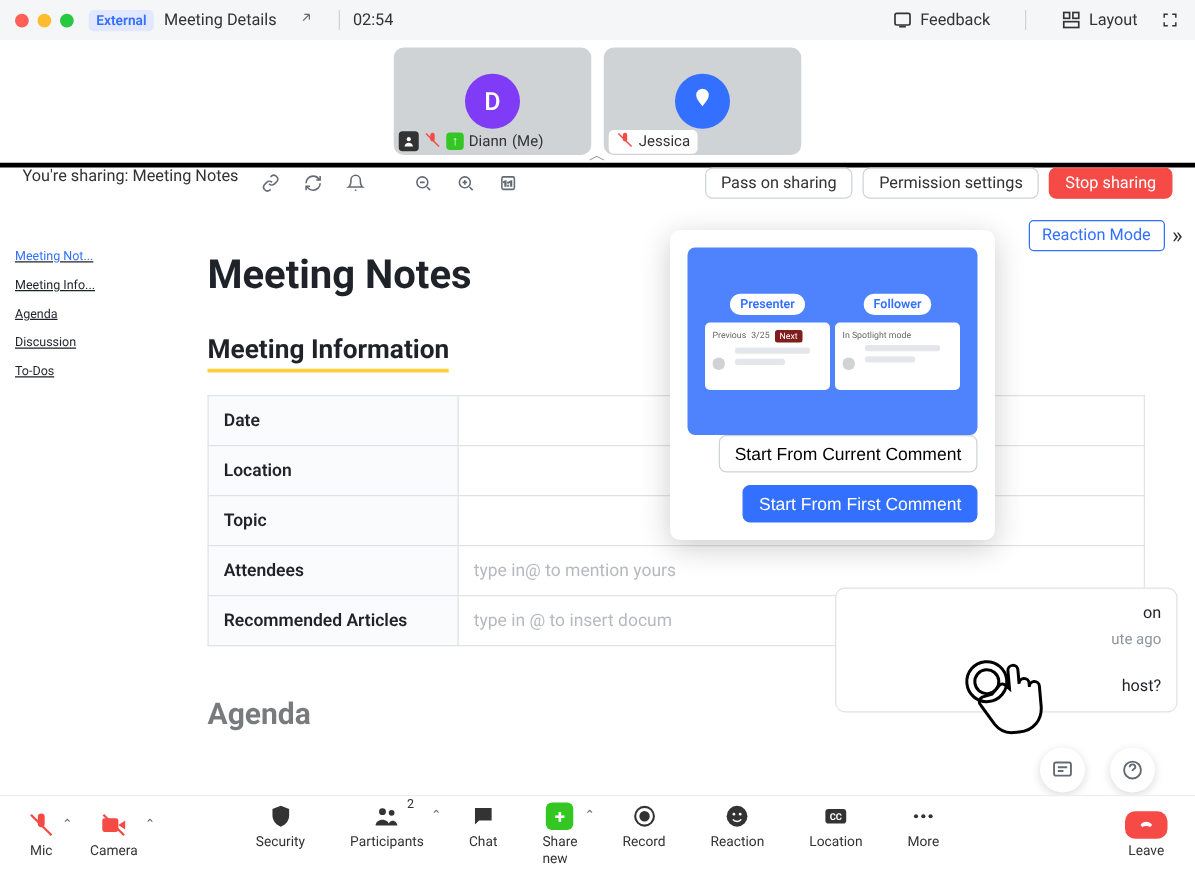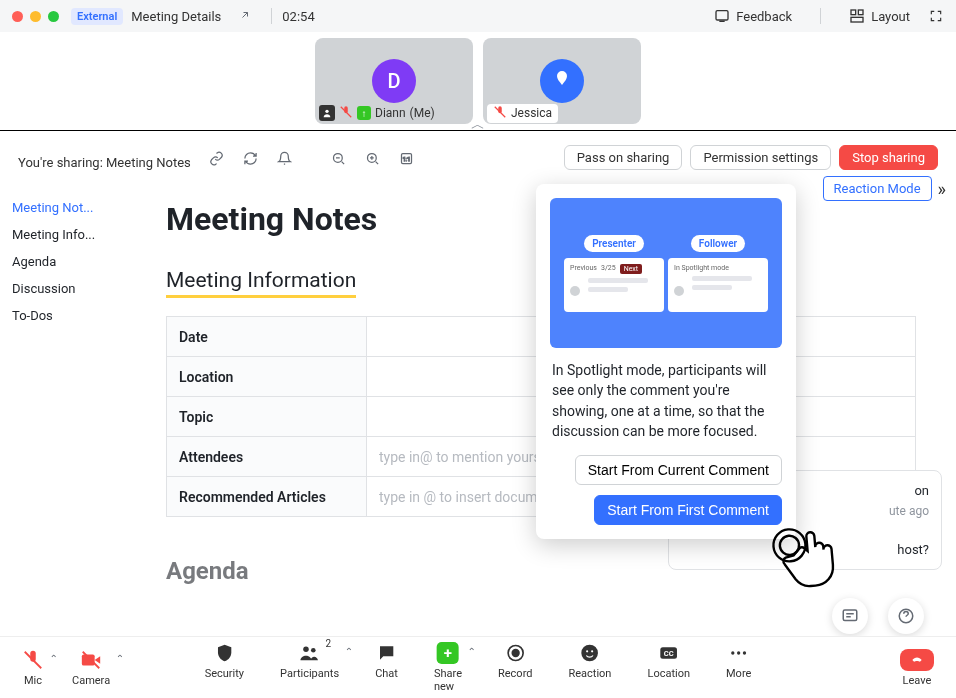--- a/index.html
+++ b/index.html
@@ -24,34 +24,34 @@
   .av1{background:#7f3bf5}
   .av2{background:#3370ff}
   .av2 svg{fill:#fff}
   .tile-label{position:absolute;left:0;bottom:0;height:22px;display:flex;align-items:center;padding:0 8px 0 4px;font-size:12px;color:#333;gap:4px;background:rgba(255,255,255,.0);}
   .tile1 .tile-label{background:rgba(30,30,30,.0);}
   .lb-chip{display:flex;align-items:center;gap:4px;background:#fff;border-radius:4px;padding:1px 6px}
   .muted{color:#f54a45}
   .greensq{width:14px;height:14px;background:#34c724;border-radius:3px;display:inline-flex;align-items:center;justify-content:center;color:#fff;font-size:10px}
   .collapse-chev{position:absolute;bottom:-4px;left:50%;transform:translateX(-50%);color:#8f959e;font-size:14px}
   
-  .sharebar{height:40px;border-top:1px solid #000000;display:flex;align-items:flex-end;padding:0 18px;font-size:13px;color:#333;gap:10px}
+  .sharebar{height:40px;border-top:4px solid #000000;display:flex;align-items:flex-start;padding:0 18px;font-size:13px;color:#333;gap:10px}
   .sharetext{margin-right:4px}
   .minibtn{width:24px;height:24px;display:flex;align-items:center;justify-content:center;color:#646a73;border-radius:4px;cursor:pointer}
   .pillgroup{margin-left:auto;display:flex;gap:8px;align-items:center}
   .pill{background:#fff;border:1px solid #d0d3d6;border-radius:6px;padding:4px 12px;font-size:13px;cursor:pointer;white-space:nowrap}
   .pill.danger{background:#f54a45;color:#fff;border-color:#f54a45}
   
   .docwrap{display:flex;height:488px;position:relative}
-  .outline{width:152px;padding:24px 10px 0 10px;font-size:13px;}
+  .outline{width:152px;padding:24px 10px 0 10px;font-size:10px;text-decoration:underline;}
   .ol-item{padding:6px 2px;cursor:pointer;color:#1f2329;white-space:nowrap;overflow:hidden;text-overflow:ellipsis}
   .ol-item.active{color:#3370ff}
   .doc{flex:1;padding:30px 40px 0 14px;overflow:hidden}
   .h1{font-size:32px;font-weight:700;margin-bottom:30px}
-  .h2{font-size:21px;font-weight:400;border-bottom:3px solid #ffcf3e;display:inline-block;padding-bottom:3px;margin-bottom:18px}
+  .h2{font-size:21px;font-weight:700;border-bottom:3px solid #ffcf3e;display:inline-block;padding-bottom:3px;margin-bottom:18px}
   table{width:100%;border-collapse:collapse;font-size:14px}
   td{border:1px solid #e0e2e5;padding:10px 12px;height:40px}
   td.key{background:#fafbfc;font-weight:600;width:200px}
   td.ph{color:#b6bac0}
   .h2b{font-size:24px;font-weight:700;margin-top:40px;opacity:.6}
   
   .rail{position:absolute;top:0;right:0;display:flex;align-items:center;gap:6px;padding:6px 10px;background:#fff}
   .spot{border:1px solid #3370ff;color:#3370ff;border-radius:4px;padding:4px 10px;font-size:13px;cursor:pointer}
   .moreic{font-size:18px;color:#333;cursor:pointer}
   
@@ -313,21 +313,20 @@
             <span>In Spotlight mode</span>
           </div>
         <div class="dot"></div>
         <div style="margin-left:18px">
             <div class="bar" style="width:60px"></div>
             <div class="bar" style="width:40px"></div>
           </div>
       </div>
     </div>
   </div>
-  <div class="pv-body">In Spotlight mode, participants will see only the comment you're showing, one at a time, so that the discussion can be more focused.</div>
   <div class="pv-btns">
     <button class="pv-btn">Start From Current Comment</button>
     <button class="pv-btn primary">Start From First Comment</button>
   </div>
 </div>
 
 <div class="hand">
   <svg width="80" height="80" viewBox="0 0 100 100">
     <path d="M30 45 l8 -8 a4 4 0 016 0 l4 4 v-18 a5 5 0 0110 0 v14 a5 5 0 0110 0 v4 a5 5 0 0110 0 v20 c0 14-10 24-24 24 h-6 c-8 0-14-4-18-10 l-12-20 a5 5 0 012-8z" fill="#fff" stroke="#000" stroke-width="3"></path>
     <circle cx="26" cy="32" r="12" fill="none" stroke="#000" stroke-width="3"></circle>

